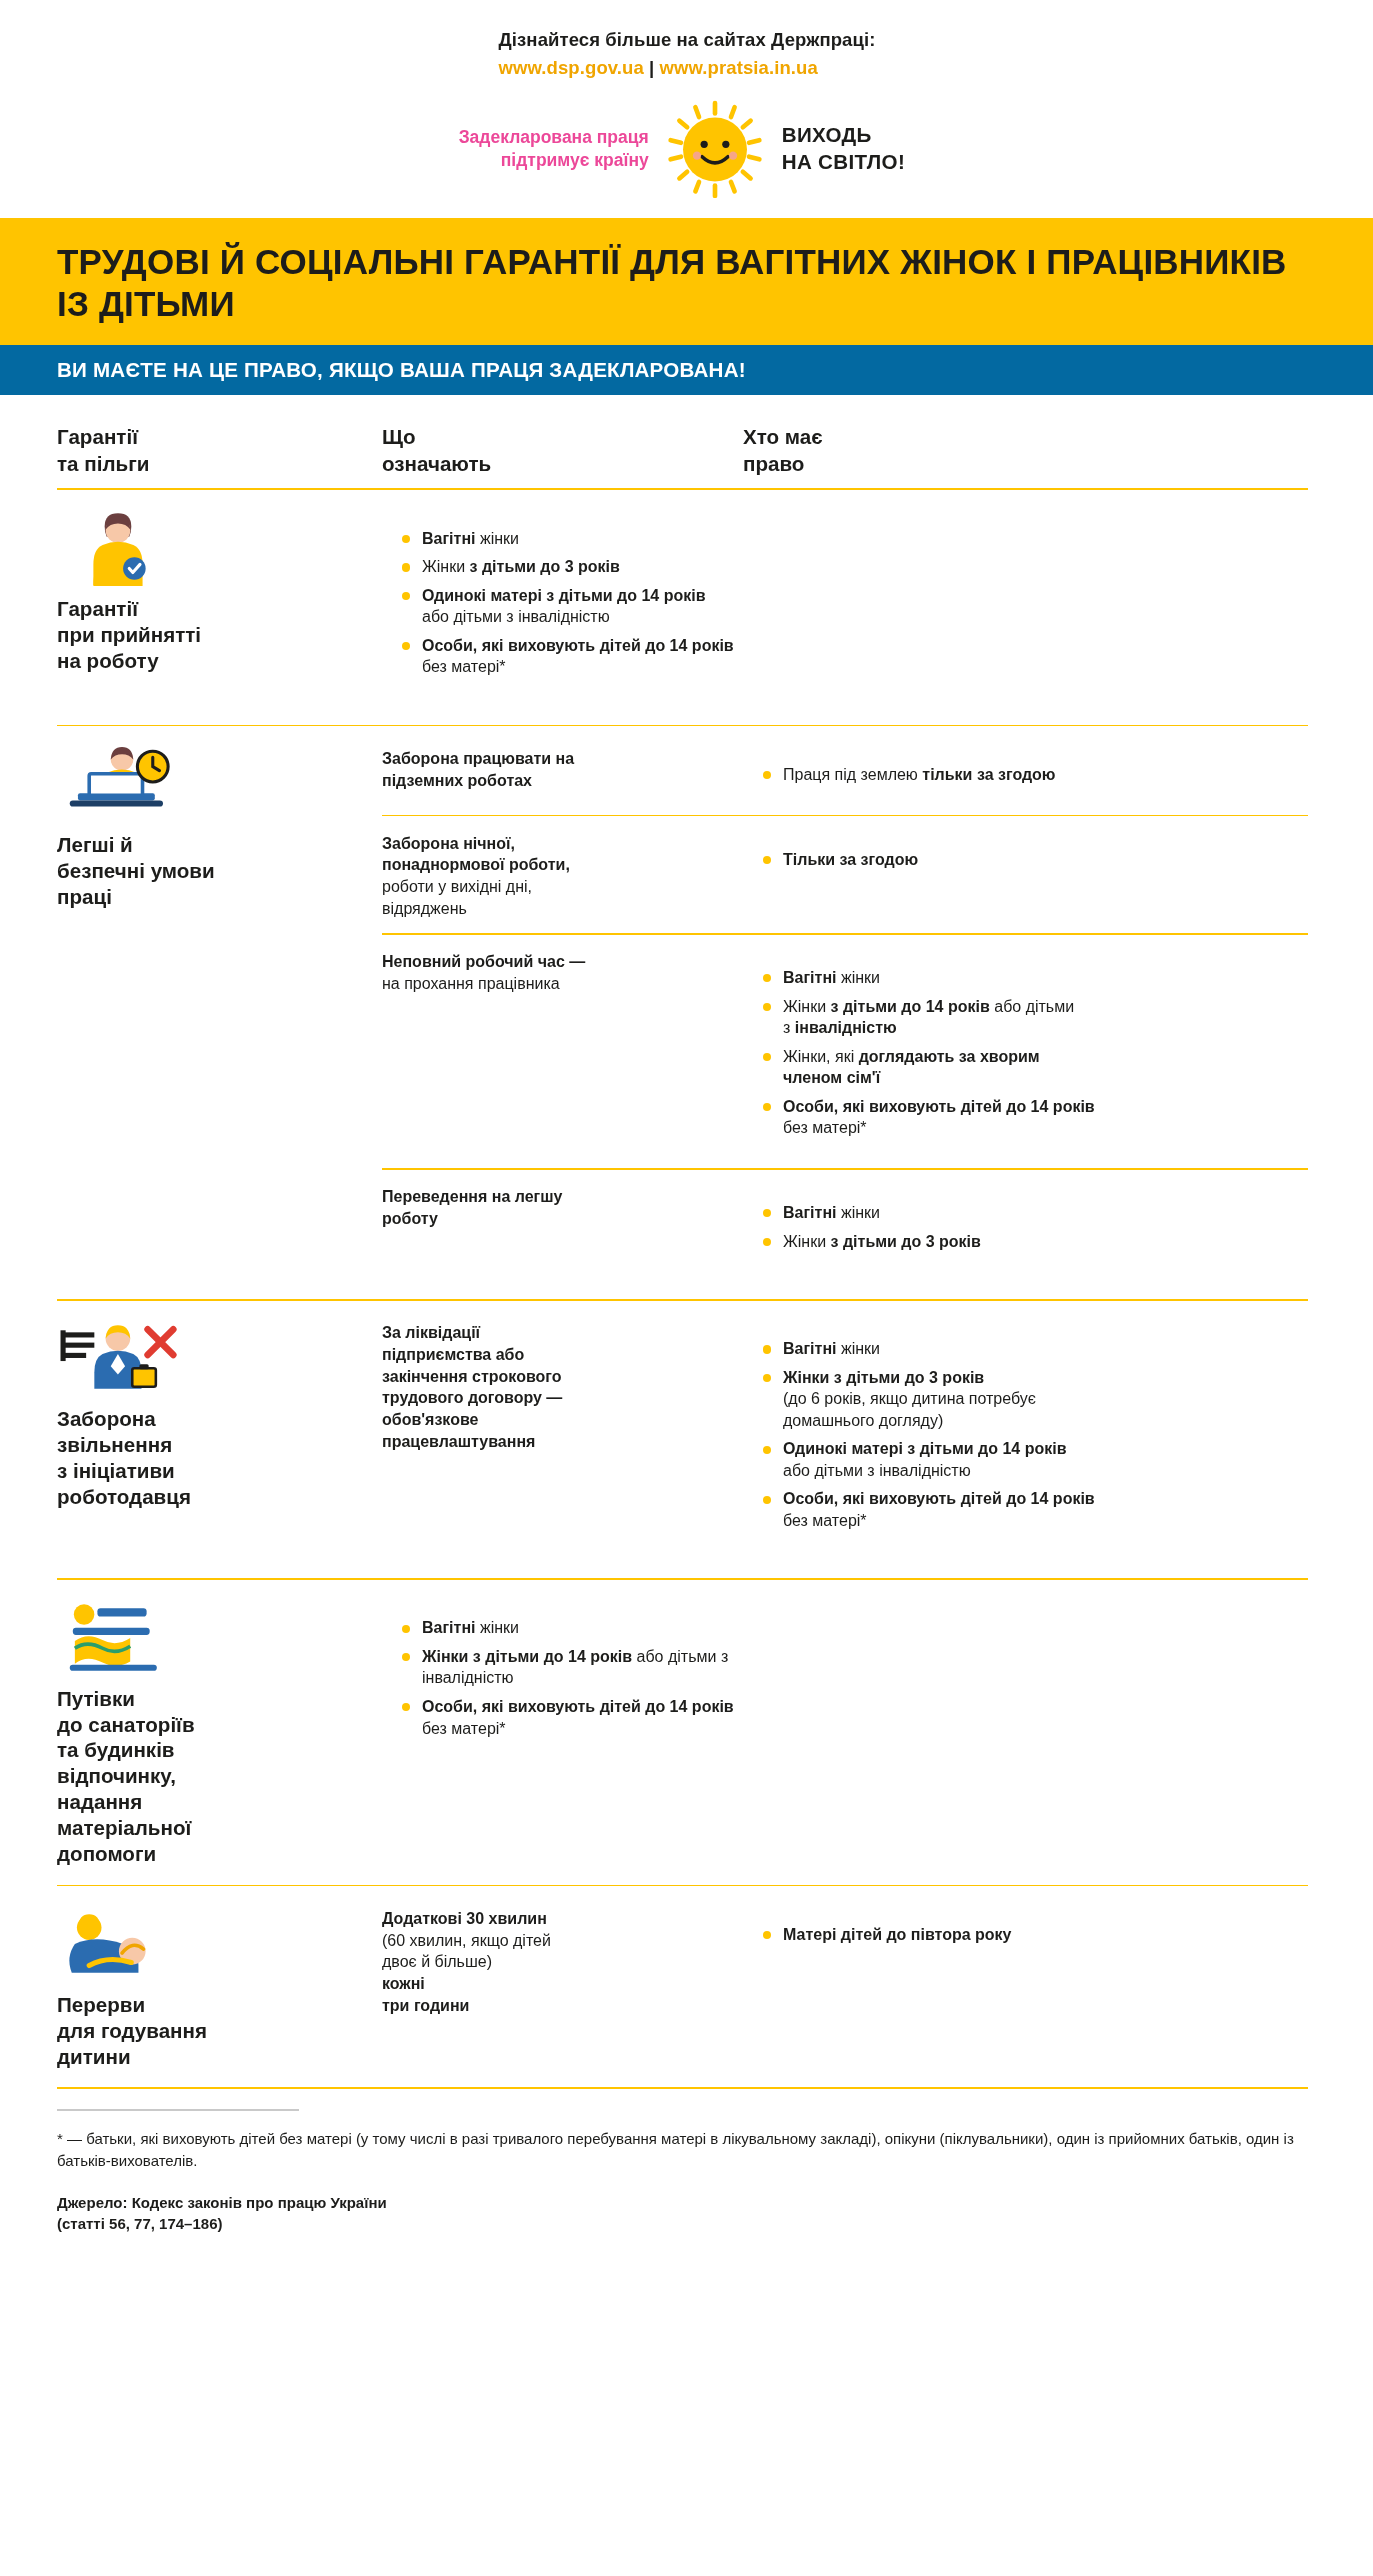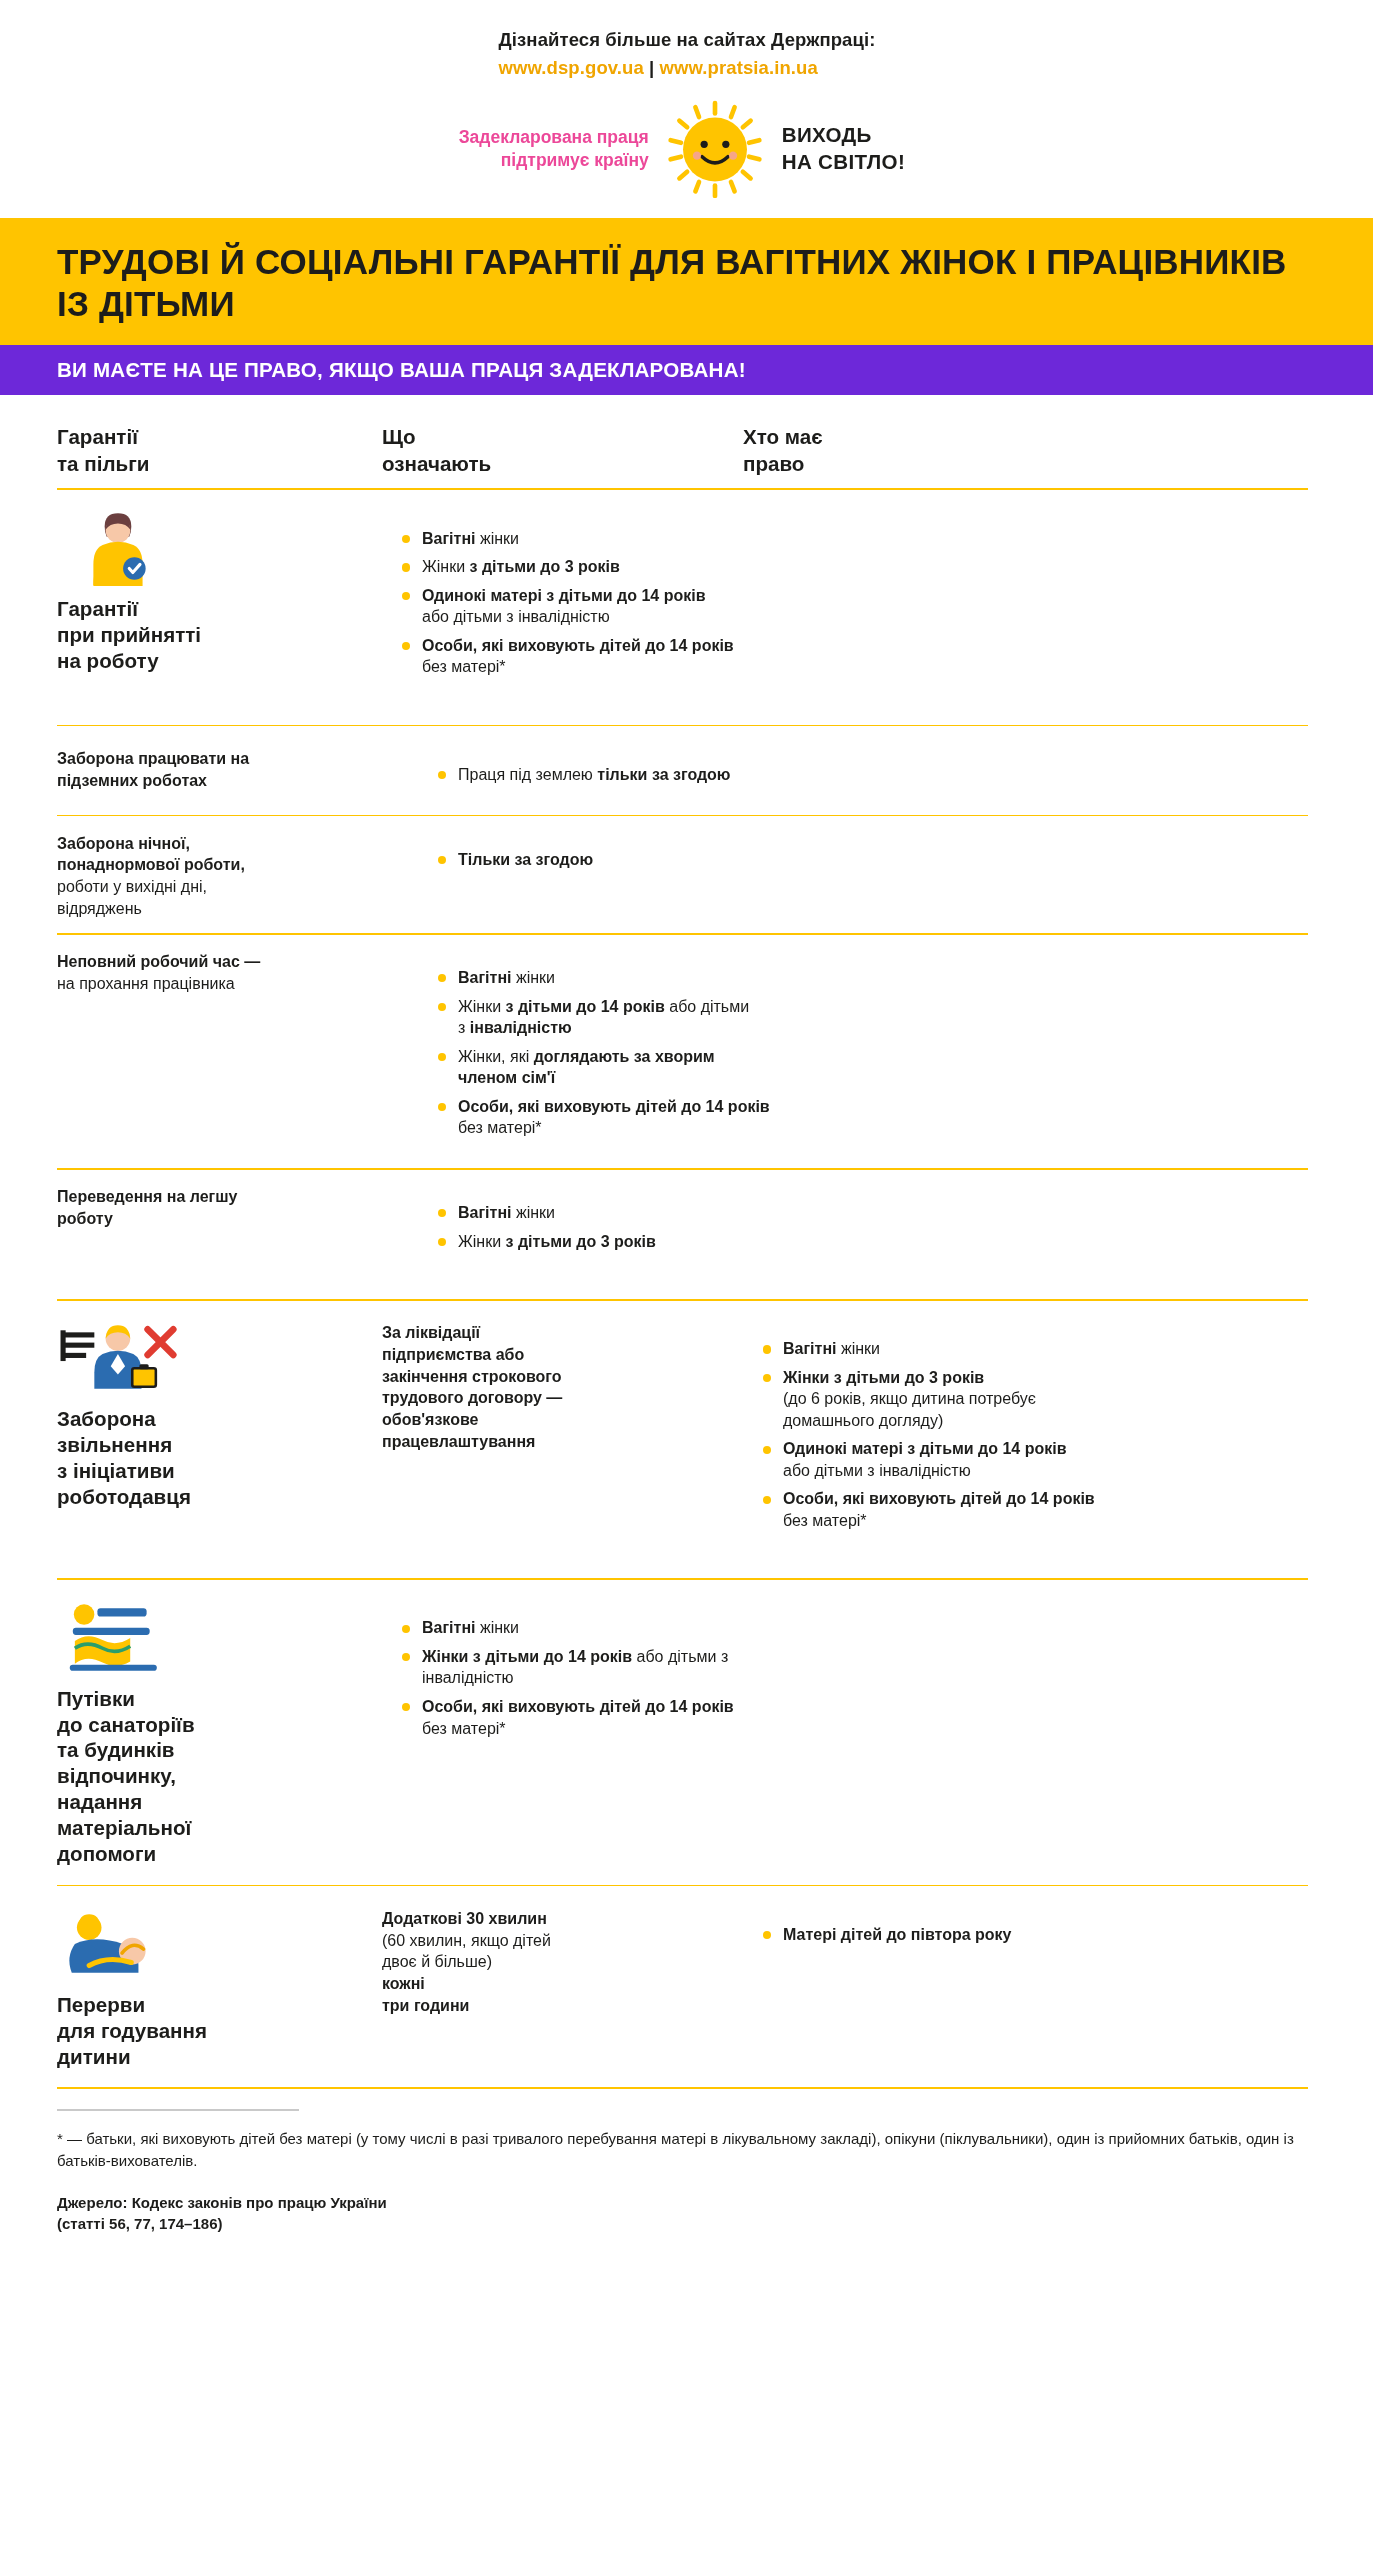--- a/index.html
+++ b/index.html
@@ -87,21 +87,21 @@
   .title-block h1 {
     margin: 0;
     font-size: 35px;
     line-height: 1.18;
     font-weight: bold;
     letter-spacing: 0.2px;
     color: #1d1d1b;
     text-transform: uppercase;
   }
   .subtitle-block {
-    background: #6d28d9;
+    background: #0369a1;
     padding: 13.4px 57px 13.4px 57px;
   }
   .subtitle-block h2 {
     margin: 0;
     font-size: 20.6px;
     font-weight: bold;
     letter-spacing: 0.2px;
     color: #ffffff;
     text-transform: uppercase;
   }
@@ -322,20 +322,34 @@
                   <li><span class="nb">Жінки </span><b>з дітьми до 3 років</b></li>
                   <li><b>Одинокі матері з дітьми до 14 років</b><span class="nb"><br>або дітьми з інвалідністю</span></li>
                   <li><b>Особи, які виховують дітей до 14 років</b><span class="nb"><br>без матері*</span></li>
                 </ul>
               </div>
             </div>
           </div>
         </div>
         <div class="rule"></div>
         <div class="row">
+          <div class="c1">
+            <div class="icon-box">
+    <svg width="129" height="82" viewBox="0 0 250 160">
+      <circle cx="126" cy="30" r="22" fill="#f7c8a8"></circle>
+      <path d="M104 30 q2-24 22-24 q20 0 22 24 q-8-10-22-10 q-14 0-22 10z" fill="#6b3f3f"></path>
+      <path d="M96 56 q30-12 58 0 q14 6 14 30 l-86 0 q0-24 14-30z" fill="#ffc400"></path>
+      <rect x="40" y="96" width="150" height="14" rx="4" fill="#2b6cb0"></rect>
+      <rect x="62" y="58" width="104" height="42" rx="4" fill="#ffffff" stroke="#2b6cb0" stroke-width="7"></rect>
+      <rect x="24" y="110" width="182" height="12" rx="6" fill="#1d3f66"></rect>
+      <circle cx="186" cy="44" r="30" fill="#ffc400" stroke="#1d1d1b" stroke-width="6"></circle>
+      <path d="M186 26 l0 18 l13 8" fill="none" stroke="#1d1d1b" stroke-width="6" stroke-linecap="round"></path>
+    </svg></div>
+            <div class="cat-title">Легші й<br>безпечні умови<br>праці</div>
+          </div>
           <div class="subrows">
             <div class="subrow">
               <div class="c2 what"><b>Заборона працювати на</b><br><b>підземних роботах</b></div>
               <div class="c3">
                 <ul class="who">
                   <li><span class="nb">Праця під землею </span><b>тільки за згодою</b></li>
                 </ul>
               </div>
             </div>
             <div class="subrule"></div>

